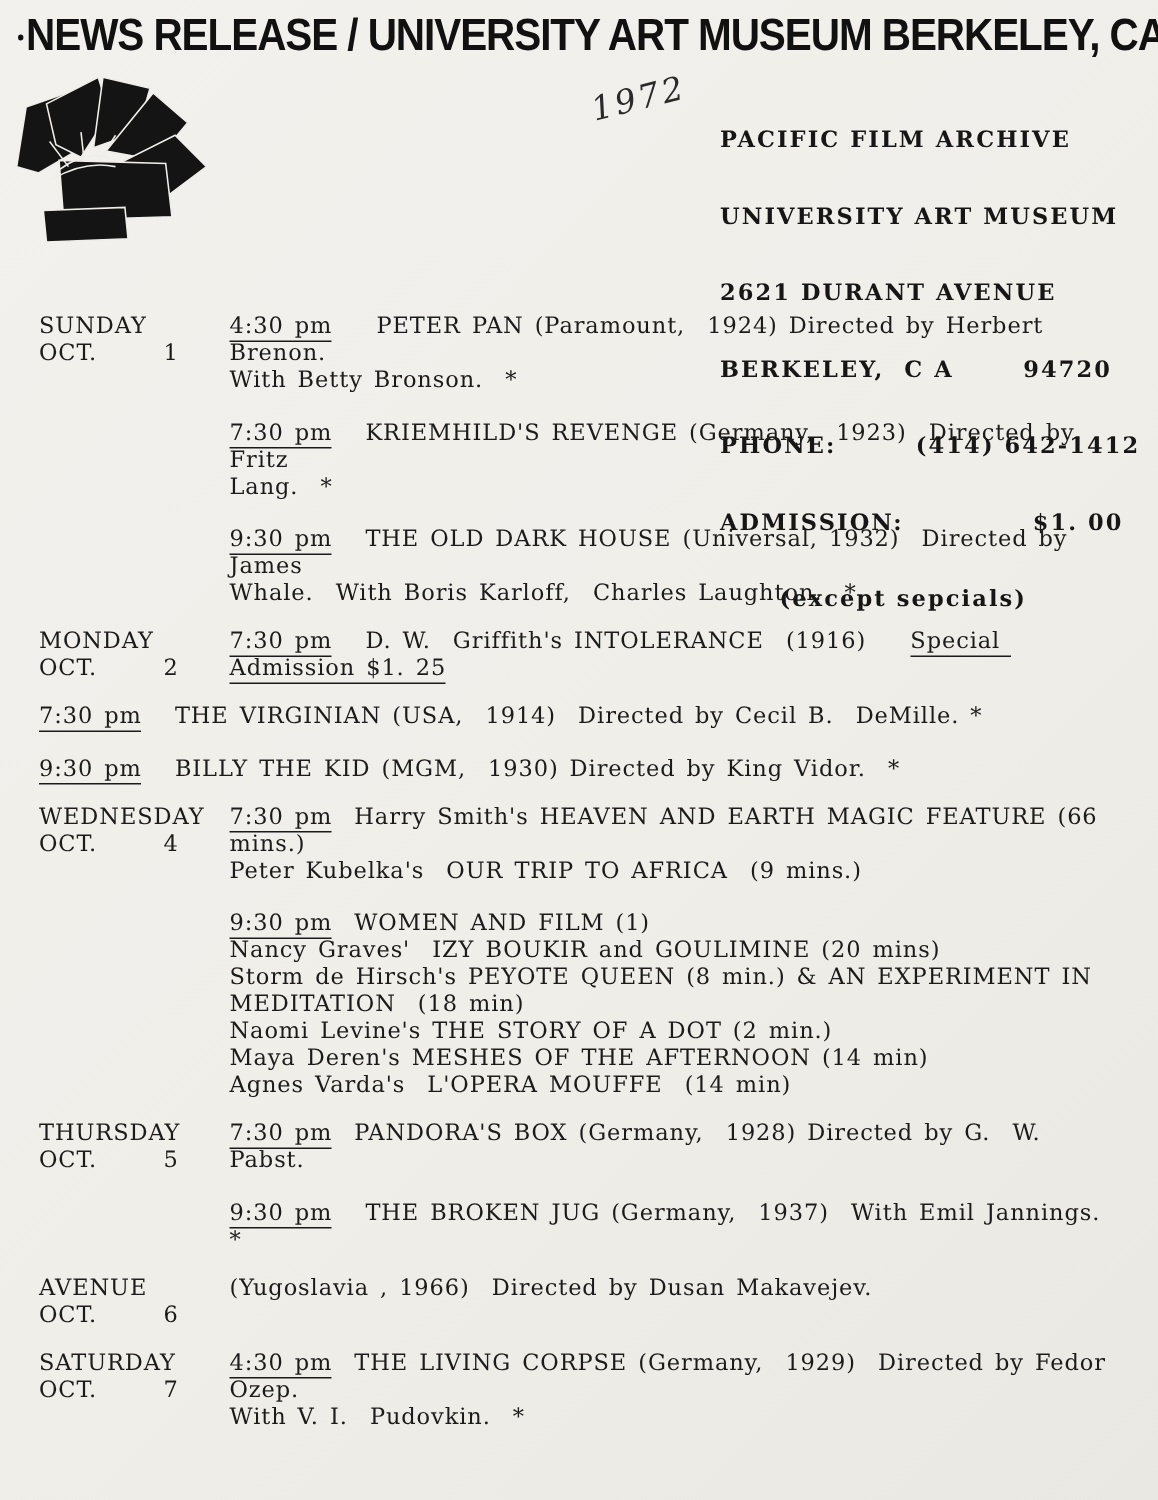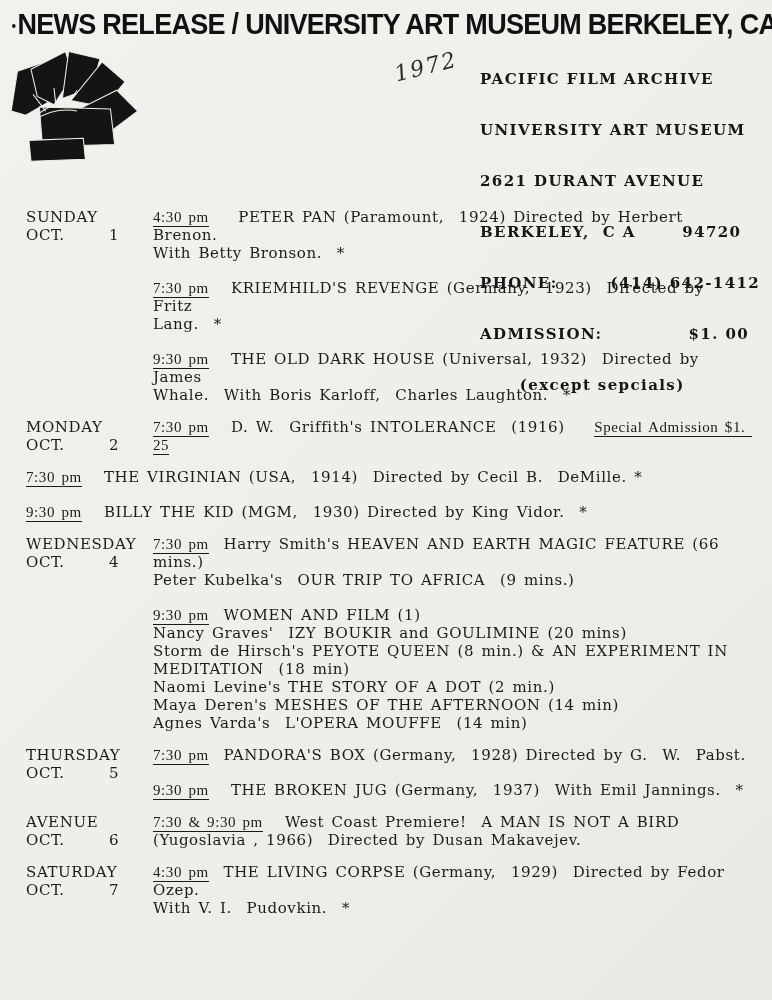--- a/index.html
+++ b/index.html
@@ -29,37 +29,37 @@
   .logo{position:absolute;top:48px;left:8px;}
   
   .year-note{
     position:absolute;top:54px;left:394px;
     font-family:"DejaVu Serif", serif;font-style:italic;
     font-size:22px;letter-spacing:2px;
     transform:rotate(-14deg);color:#2a2a2a;
   }
   
   .address{
-    position:absolute;top:37px;left:480px;
+    position:absolute;top:51px;left:480px;
     font-size:15px;line-height:17px;font-weight:700;
     letter-spacing:1.4px;white-space:pre;color:#161616;
   }
   
   .schedule{
     position:absolute;top:208px;left:26px;width:724px;
     font-size:15px;line-height:18px;letter-spacing:0.6px;word-spacing:2px;
     color:#1b1b1b;
   }
   .day-block{display:flex;margin-bottom:14px;}
   .day-cell{width:127px;flex:none;white-space:pre;}
   .entries{flex:1;min-width:0;}
   .entry{margin-bottom:17px;}
   .entry:last-child{margin-bottom:0;}
   .line{white-space:pre-wrap;}
-  .u{border-bottom:1.5px solid #1a1a1a;padding-bottom:1px;font-family:Liberation Serif, serif;}
+  .u{border-bottom:1.5px solid #1a1a1a;padding-bottom:1px;}
 </style>
 </head>
 <body>
 
 <div class="page">
 
   <div class="masthead">NEWS RELEASE / UNIVERSITY ART MUSEUM  BERKELEY, CALIF. 94720</div>
 
   <svg class="logo" width="138" height="122" viewBox="0 0 132 116" aria-hidden="true">
     <g fill="#141414" stroke="#efeee9" stroke-width="1">
@@ -154,21 +154,20 @@
           </div>
           <div class="entry">
             <div class="line"><span class="u">9:30 pm</span><span>   THE BROKEN JUG (Germany,  1937)  With Emil Jannings.  *</span></div>
           </div>
         </div>
       </div>
       <div class="day-block">
         <div class="day-cell"><div class="day-name">AVENUE</div><div class="day-date">OCT.      6</div></div>
         <div class="entries">
           <div class="entry">
-            <div class="line"><span class="u">7:30 &amp; 9:30 pm</span><span>   West Coast Premiere!  A MAN IS NOT A BIRD</span></div>
             <div class="line"><span>(Yugoslavia , 1966)  Directed by Dusan Makavejev.</span></div>
           </div>
         </div>
       </div>
       <div class="day-block">
         <div class="day-cell"><div class="day-name">SATURDAY</div><div class="day-date">OCT.      7</div></div>
         <div class="entries">
           <div class="entry">
             <div class="line"><span class="u">4:30 pm</span><span>  THE LIVING CORPSE (Germany,  1929)  Directed by Fedor Ozep.</span></div>
             <div class="line"><span>With V. I.  Pudovkin.  *</span></div>

